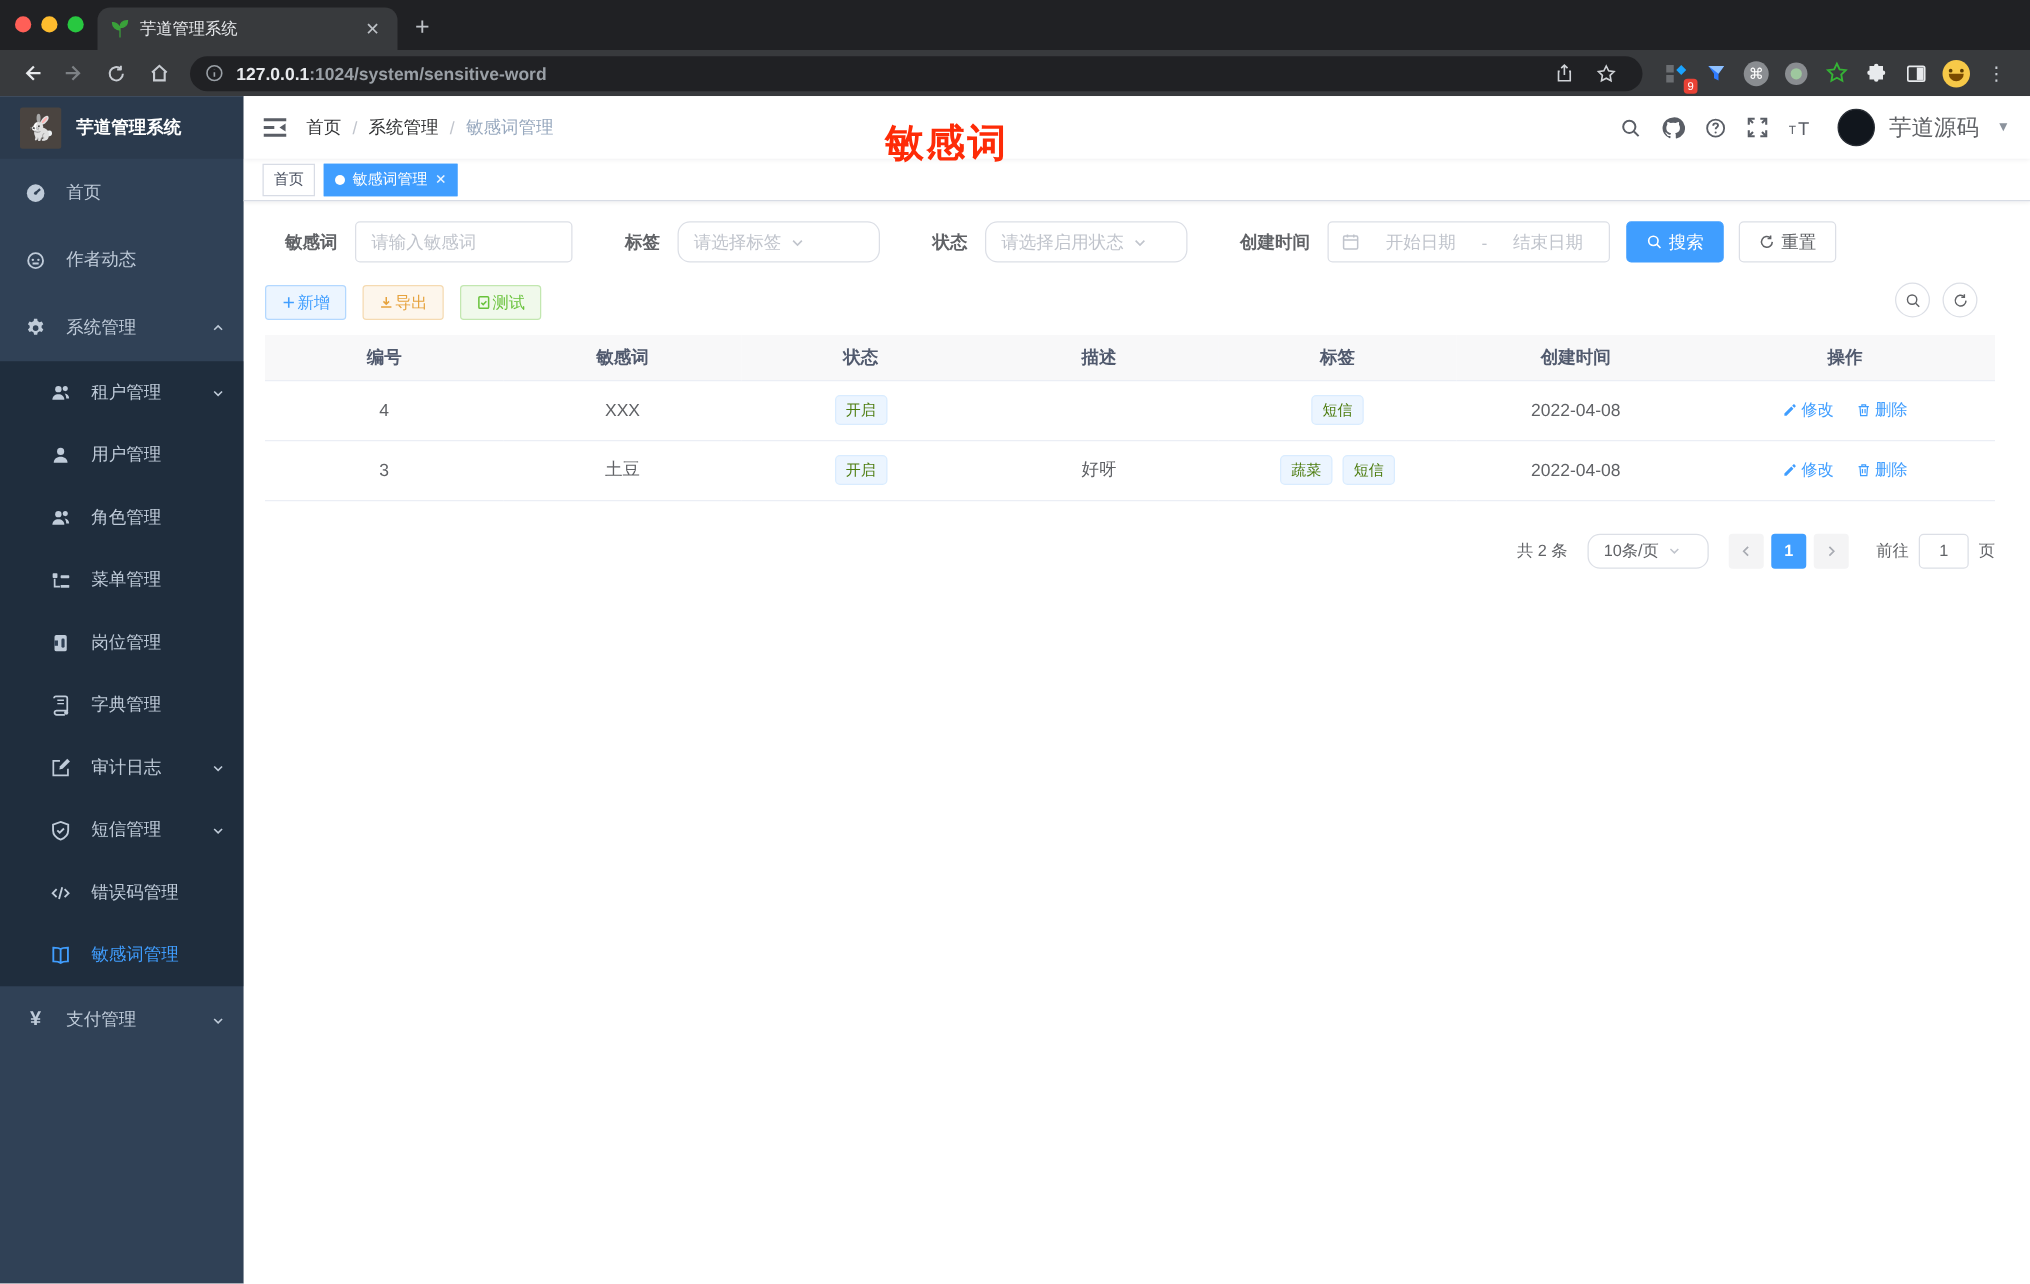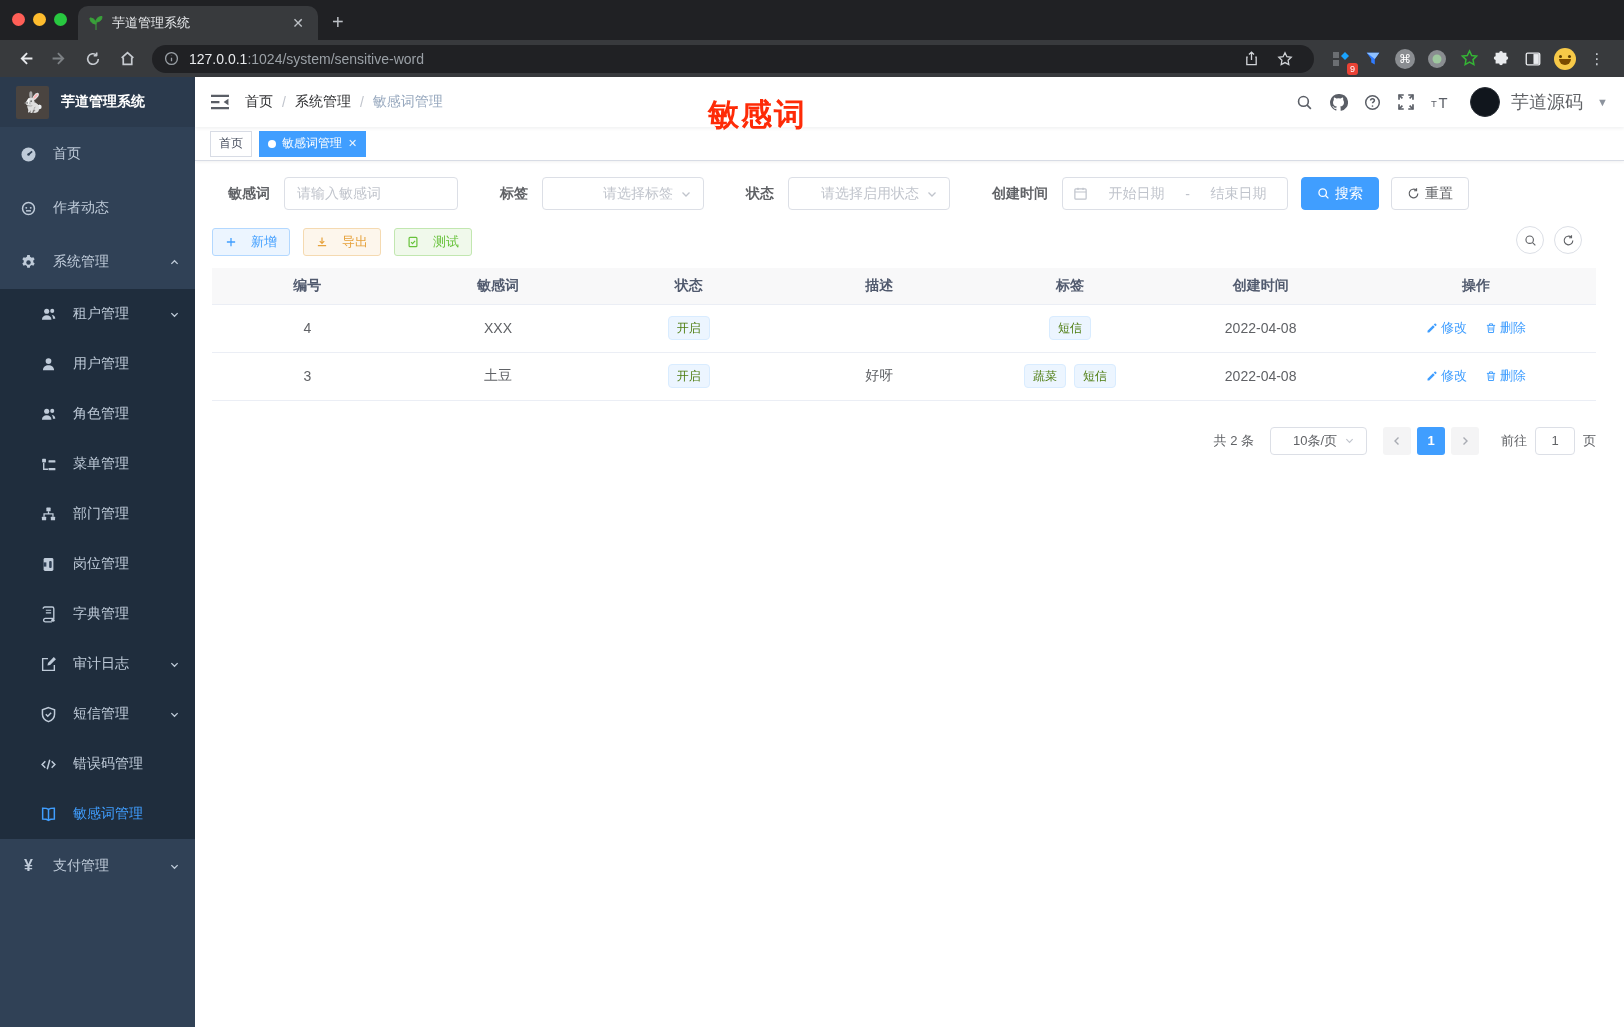--- a/index.html
+++ b/index.html
@@ -13,21 +13,21 @@
   .light{width:13px;height:13px;border-radius:50%;}
   .light.red{background:#ff5f57}.light.yellow{background:#febc2e}.light.green{background:#28c840}
   .tab{margin-left:78px;width:240px;height:34px;background:#383a3d;border-radius:10px 10px 0 0;
     display:flex;align-items:center;padding:0 10px;color:#e8eaed;font-size:13px;}
   .tab .fav{width:16px;height:16px;margin-right:8px;flex:none;}
   .tab .ttl{flex:1;white-space:nowrap;overflow:hidden;}
   .tab .close{color:#bdc1c6;font-size:14px;padding:0 4px;cursor:default;}
   .newtab{color:#bdc1c6;font-size:20px;line-height:20px;margin:0 0 8px 14px;}
   .toolbar{height:37px;background:#383a3d;display:flex;align-items:center;padding:0 8px;}
   .nav-ic{width:28px;height:28px;display:flex;align-items:center;justify-content:center;margin:0 3px;color:#c7cbd1;}
-  .urlbar{flex:1;height:28px;background:#202124;border-radius:14px;margin:0 8px;display:flex;align-items:center;padding:0 12px;min-width:0;}
+  .urlbar{flex:1;height:28px;background:#202124;border-radius:14px;margin:0 8px;display:flex;align-items:center;padding:0 12px;min-width:0;font-weight:bold;}
   .urlbar .info{color:#9aa0a6;margin-right:10px;display:flex;}
   .url-host{color:#e8eaed;font-size:14px;}
   .url-path{color:#9aa0a6;font-size:14px;}
   .urlbar .spacer{flex:1;}
   .exts{display:flex;align-items:center;gap:6px;padding:0 6px;}
   .ext{width:26px;height:26px;display:flex;align-items:center;justify-content:center;position:relative;}
   .badge{position:absolute;right:-4px;bottom:-3px;background:#e94235;color:#fff;font-size:9px;border-radius:3px;padding:0 3px;line-height:12px;}
   .circ-ext{width:20px;height:20px;border-radius:50%;background:#8a8d91;display:flex;align-items:center;justify-content:center;color:#fff;font-size:12px;}
   .emoji-face{width:22px;height:22px;border-radius:50%;background:#f7c948;position:relative;}
   .emoji-face:before{content:"";position:absolute;left:5px;top:7px;width:3px;height:3px;border-radius:50%;background:#5b3c00;box-shadow:9px 0 0 #5b3c00;}
@@ -71,34 +71,34 @@
   .tv-close{margin-left:6px;font-size:11px;opacity:.9;}
 
   .content{flex:1;padding:16px 28px 0 17px;overflow:hidden;position:relative;}
 
   
   .filter{display:flex;align-items:center;padding-left:16px;}
   .f-label{font-weight:600;color:#606266;margin-right:14px;white-space:nowrap;}
   .f-gap{margin-left:42px;}
   .inp{height:33px;border:1px solid #dcdfe6;border-radius:4px;display:flex;align-items:center;padding:0 12px;color:#c0c4cc;font-size:14px;background:#fff;}
   .inp .ph{color:#c0c4cc;}
-  .sel{justify-content:flex-end;}
+  .sel{justify-content:flex-start;border-radius:10px;}
   .sel .arr{color:#c0c4cc;margin-left:8px;display:flex;}
   .w-key{width:174px;}
   .w-sel{width:162px;}
   .w-date{width:226px;}
   .date-inp{gap:10px;padding:0 10px;}
   .date-inp .dph{flex:1;text-align:center;color:#c0c4cc;}
   .btn{height:33px;border-radius:4px;display:inline-flex;align-items:center;justify-content:center;font-size:14px;padding:0 15px;gap:5px;cursor:default;white-space:nowrap;}
   .btn-primary{background:#409eff;border:1px solid #409eff;color:#fff;}
   .btn-plain{background:#fff;border:1px solid #dcdfe6;color:#606266;}
 
   
   .tb-row{display:flex;align-items:center;margin-top:18px;position:relative;}
-  .btn-sm{height:28px;border-radius:3px;display:inline-flex;align-items:center;font-size:13px;padding:0 12px;gap:14px;margin-right:13px;font-family:Liberation Serif, serif;}
+  .btn-sm{height:28px;border-radius:3px;display:inline-flex;align-items:center;font-size:13px;padding:0 12px;gap:1px;margin-right:13px;font-family:Liberation Serif, serif;}
   .b-add{background:#ecf5ff;border:1px solid #b3d8ff;color:#409eff;}
   .b-exp{background:#fdf6ec;border:1px solid #f5dab1;color:#e6a23c;}
   .b-test{background:#f0f9eb;border:1px solid #c2e7b0;color:#67c23a;}
   .tb-right{position:absolute;right:14px;top:-2px;display:flex;gap:10px;}
   .circle-btn{width:28px;height:28px;border-radius:50%;border:1px solid #dcdfe6;background:#fff;color:#606266;display:flex;align-items:center;justify-content:center;}
 
   
   table.grid{width:1384px;border-collapse:collapse;margin-top:12px;table-layout:fixed;font-size:14px;}
   table.grid col.c-last{width:240px;}
   table.grid th{background:#f8f8f9;color:#515a6e;font-weight:600;height:36px;text-align:center;border-bottom:1px solid #ebeef5;font-size:14px;}
@@ -316,31 +316,20 @@
         <div class="menu-item">
           <span class="mi">
             <svg viewBox="0 0 16 16" width="17" height="17" fill="#bfcbd9">
                 <rect x="2" y="2.5" width="3.6" height="3.6" rx=".6"></rect>
                 <path d="M3.5 6.5v6h4" stroke="#bfcbd9" stroke-width="1.3" fill="none"></path>
                 <rect x="8" y="4" width="6.5" height="2.2" rx=".5"></rect>
                 <rect x="8" y="11.2" width="6.5" height="2.2" rx=".5"></rect>
               </svg>
           </span>
           <span>菜单管理</span>
-        </div>
-        <div class="menu-item">
-          <span class="mi">
-            <svg viewBox="0 0 16 16" width="17" height="17" fill="#bfcbd9">
-                <rect x="6" y="1.5" width="4" height="3.4" rx=".5"></rect>
-                <path d="M8 4.9v2.6M3.8 10V7.5h8.4V10" stroke="#bfcbd9" stroke-width="1.2" fill="none"></path>
-                <rect x="1.8" y="10" width="4" height="3.4" rx=".5"></rect>
-                <rect x="10.2" y="10" width="4" height="3.4" rx=".5"></rect>
-              </svg>
-          </span>
-          <span>部门管理</span>
         </div>
         <div class="menu-item">
           <span class="mi">
             <svg viewBox="0 0 16 16" width="17" height="17">
                 <rect x="3.4" y="1.8" width="9.2" height="12.4" rx="1.4" fill="#bfcbd9"></rect>
                 <rect x="3.4" y="6" width="2.6" height="4" fill="#304156"></rect>
                 <rect x="8.6" y="4.6" width="2.4" height="6.8" rx="1" fill="#304156"></rect>
               </svg>
           </span>
           <span>岗位管理</span>

